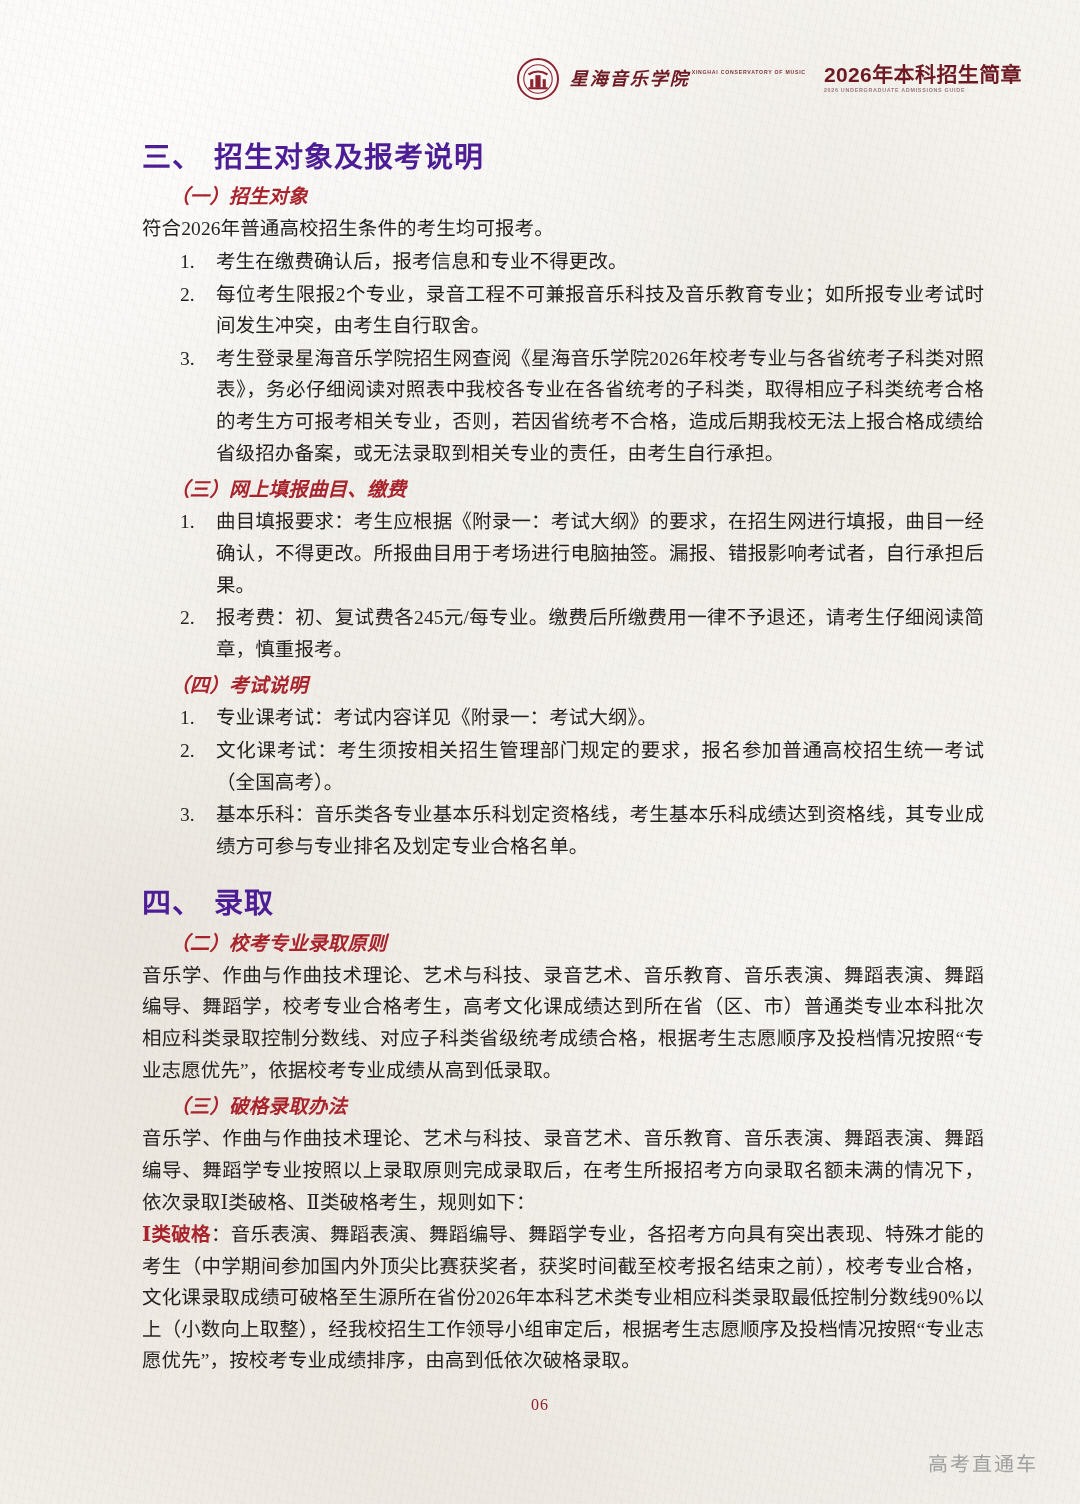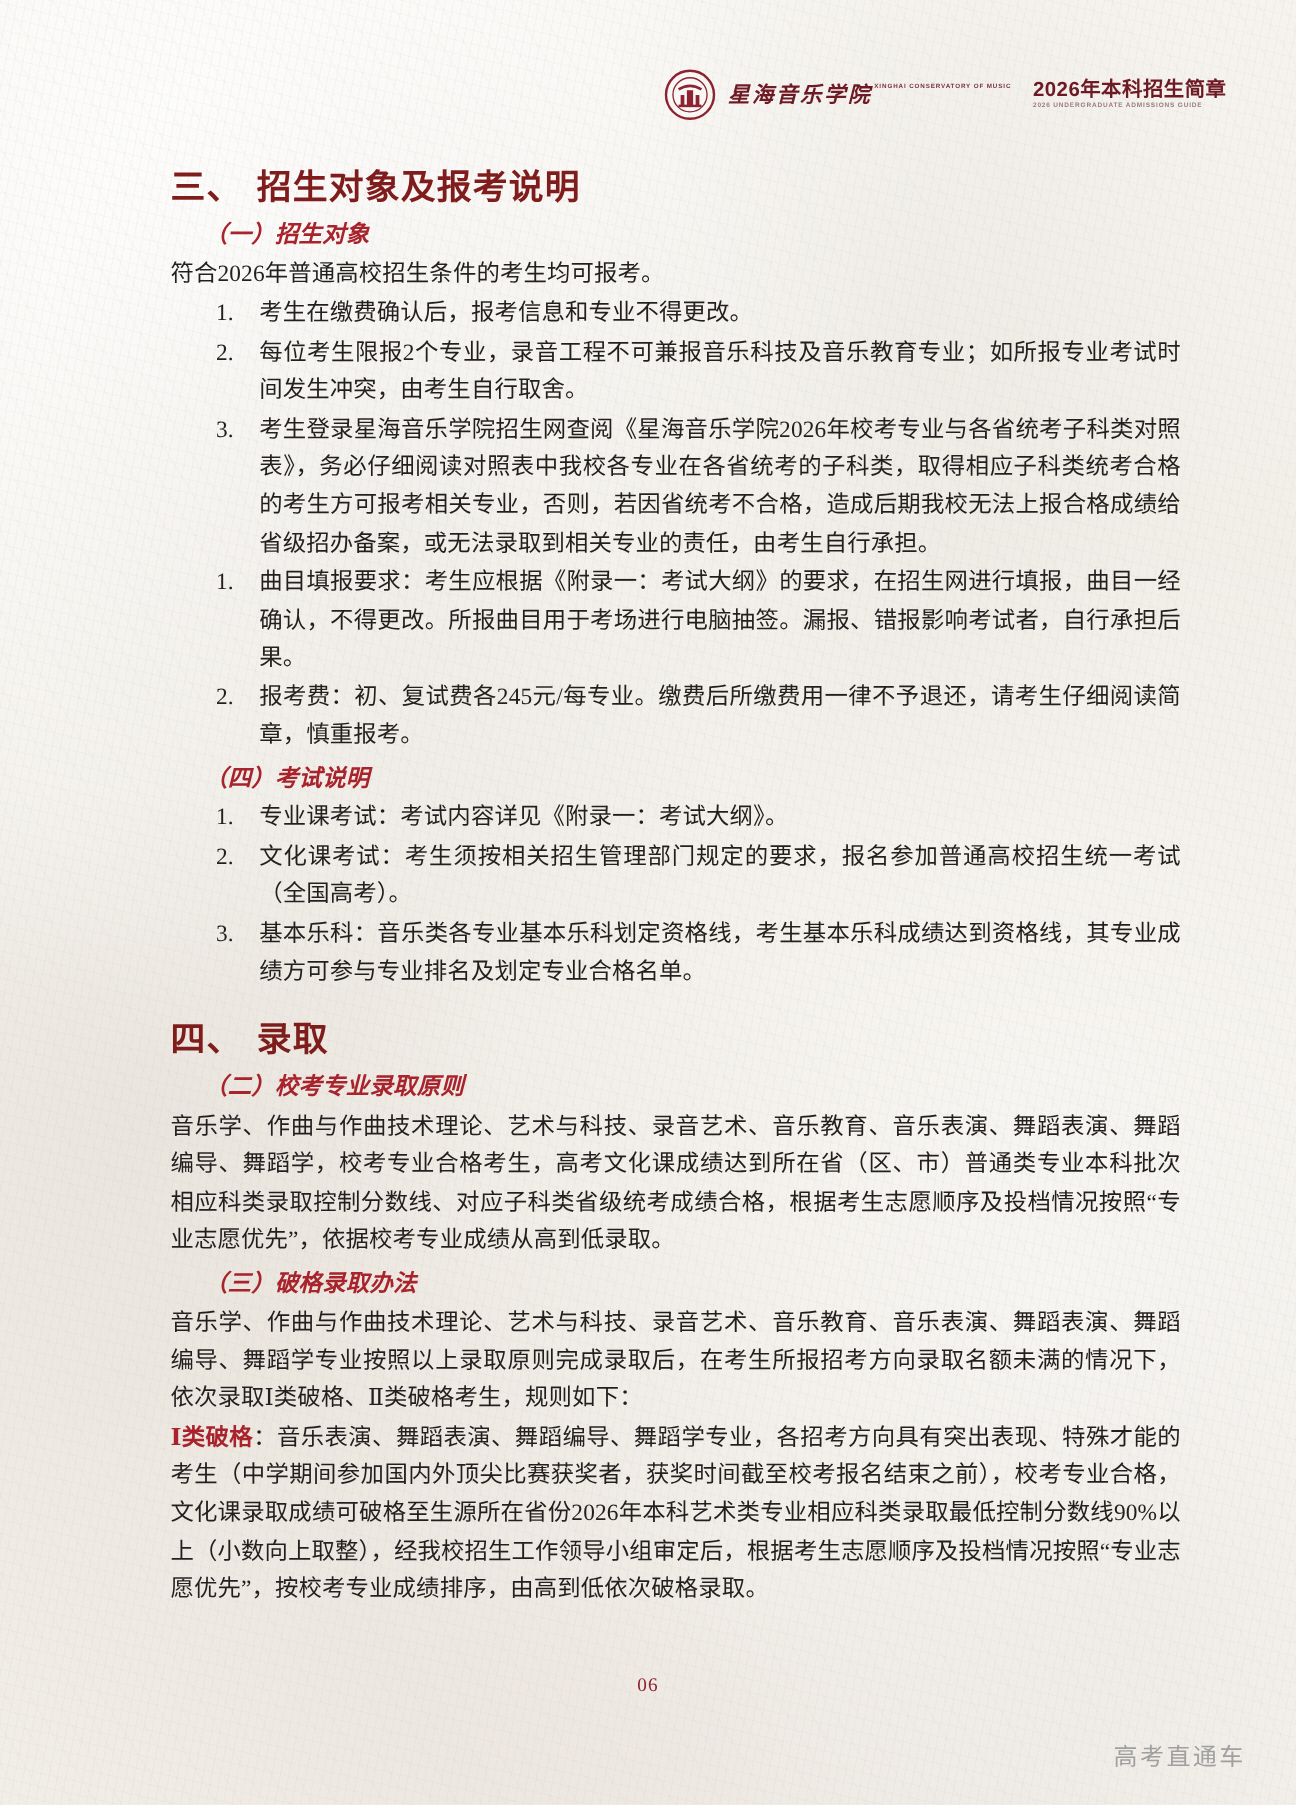--- a/index.html
+++ b/index.html
@@ -102,21 +102,21 @@
   }
   .guide-block {
     display: flex;
     flex-direction: column;
     justify-content: center;
     gap: 3px;
     padding-left: 7px;
   }
   .guide-cn {
     font-family: "Liberation Sans", sans-serif;
-    font-size: 17px;
+    font-size: 21px;
     font-weight: 700;
     letter-spacing: 0.4px;
     color: #6e1a24;
     line-height: 1;
     white-space: nowrap;
   }
   .guide-en {
     font-family: "Liberation Sans", sans-serif;
     font-size: 5.4px;
     font-weight: 700;
@@ -130,21 +130,21 @@
   .body-area {
     position: absolute;
     left: 142px;
     top: 140px;
     width: 842px;
   }
 
   .h1 {
     font-size: 29px;
     font-weight: 700;
-    color: #7f1d1d;
+    color: #4c1d95;
     letter-spacing: 1px;
     line-height: 1.18;
     margin: 0 0 8px 0;
     white-space: nowrap;
   }
   .h1 .num { margin-right: 12px; }
   .h1.second { margin-top: 24px; }
 
   .h2 {
     font-size: 19.5px;
@@ -271,20 +271,21 @@
       <li>
         <span class="marker">2.</span>
         <span>每位考生限报2个专业，录音工程不可兼报音乐科技及音乐教育专业；如所报专业考试时间发生冲突，由考生自行取舍。</span>
       </li>
       <li>
         <span class="marker">3.</span>
         <span>考生登录星海音乐学院招生网查阅《星海音乐学院2026年校考专业与各省统考子科类对照表》，务必仔细阅读对照表中我校各专业在各省统考的子科类，取得相应子科类统考合格的考生方可报考相关专业，否则，若因省统考不合格，造成后期我校无法上报合格成绩给省级招办备案，或无法录取到相关专业的责任，由考生自行承担。</span>
       </li>
     </ol>
 
+    <div class="h2">（三）网上填报曲目、缴费</div>
     <ol class="numlist">
       <li>
         <span class="marker">1.</span>
         <span>曲目填报要求：考生应根据《附录一：考试大纲》的要求，在招生网进行填报，曲目一经确认，不得更改。所报曲目用于考场进行电脑抽签。漏报、错报影响考试者，自行承担后果。</span>
       </li>
       <li>
         <span class="marker">2.</span>
         <span>报考费：初、复试费各245元/每专业。缴费后所缴费用一律不予退还，请考生仔细阅读简章，慎重报考。</span>
       </li>
     </ol>

